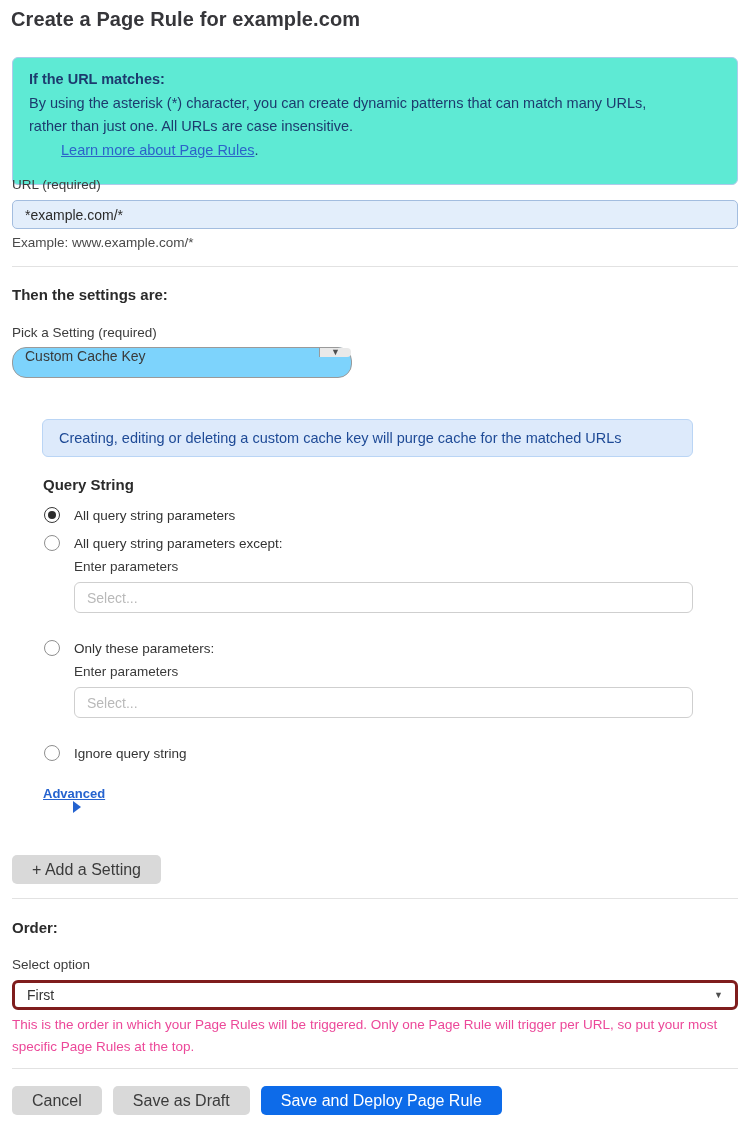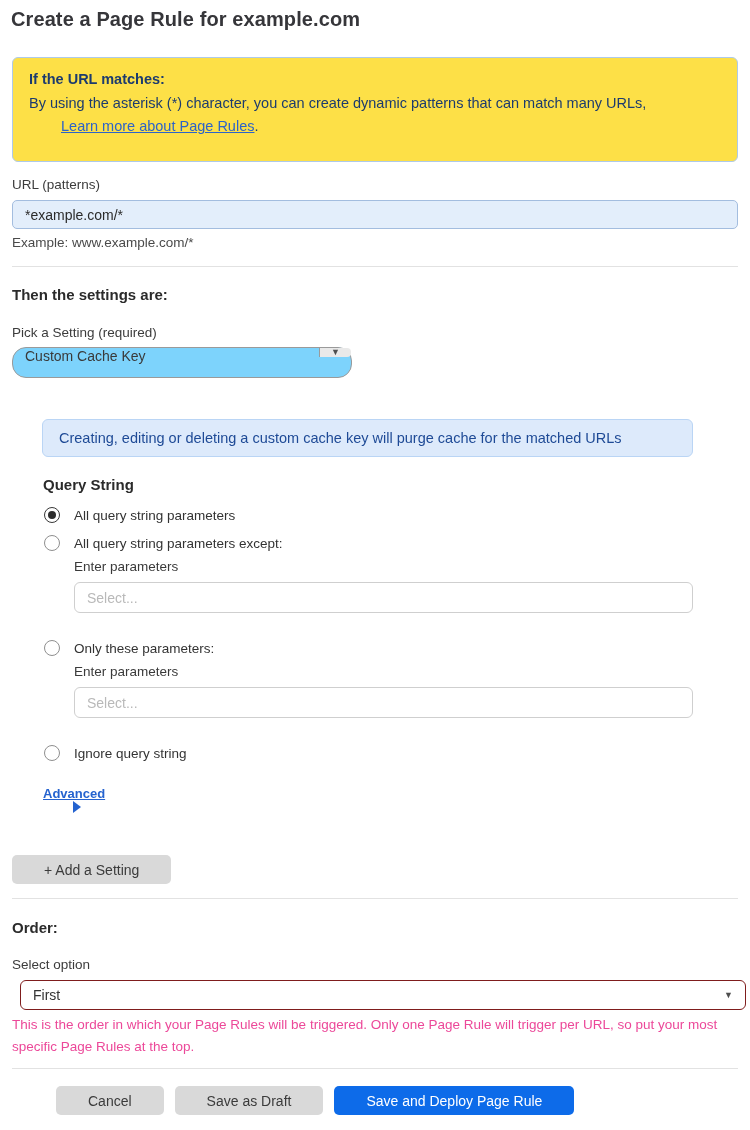--- a/index.html
+++ b/index.html
@@ -15,21 +15,21 @@
 
   .page-title {
     left: 11px; top: 8px;
     font-size: 20px; font-weight: 700; color: #36363a;
     letter-spacing: 0.1px;
   }
 
   
   .info-box {
     left: 12px; top: 57px; width: 726px; min-height: 103px;
-    background: #fde047; border: 1px solid #aecaea; border-radius: 6px;
+    background: #5eead4; border: 1px solid #aecaea; border-radius: 6px;
     padding: 10px 16px 22px 16px;
     color: #1c3b6e; font-size: 14.5px; line-height: 23.5px;
   }
   .info-box .info-heading { font-weight: 700; }
   .info-box a, .link-blue {
     color: #2c63c9; text-decoration: underline; cursor: pointer; margin-left: 32px;
   }
 
   .field-label { font-size: 13.5px; color: #3c3c3c; }
 
@@ -101,54 +101,55 @@
   .advanced-link .adv-text { text-decoration: underline; }
   .advanced-link .adv-arrow {
     margin-left: 6px; width: 0; height: 0;
     border-top: 6px solid transparent; border-bottom: 6px solid transparent;
     border-left: 8px solid #2563cf;
   }
 
   .btn {
     border: none; border-radius: 5px; cursor: pointer;
     font-family: "Liberation Sans", sans-serif;
-    font-size: 14px; height: 29px; padding: 0 32px;
+    font-size: 16px; height: 29px; padding: 0 20px;
     display: inline-flex; align-items: center; justify-content: center;
   }
   .btn-gray { background: #d9d9d9; color: #3b3b3b; }
   .btn-blue { background: #0d6be9; color: #ffffff; }
 
   .add-setting-btn { position: absolute; left: 12px; top: 855px; }
 
   .order-select {
     left: 12px; top: 980px; width: 726px; height: 30px;
-    background: #fff; border: 1px solid #7f1d1d; border-radius: 6px;
+    background: #fff; border: 3px solid #7f1d1d; border-radius: 6px;
     display: flex; align-items: center; justify-content: space-between;
-    padding: 0 12px; font-size: 14px; color: #333; cursor: pointer; margin-left: 8px;
+    padding: 0 12px; font-size: 14px; color: #333; cursor: pointer;
   }
   .order-helper {
     left: 12px; top: 1014px; width: 720px;
     font-size: 13.5px; color: #ec4899; line-height: 22px;
   }
   .footer-buttons {
-    left: 12px; top: 1086px; display: flex; gap: 11px; margin-left: 44px;
+    left: 12px; top: 1086px; display: flex; gap: 11px;
   }
 </style>
 </head>
 <body>
 
 <h1 class="abs page-title">Create a Page Rule for example.com</h1>
 
 <div class="abs info-box">
   <div class="info-heading">If the URL matches:</div>
   <div>By using the asterisk (*) character, you can create dynamic patterns that can match many URLs,</div>
+  <div>rather than just one. All URLs are case insensitive.</div>
   <div><a>Learn more about Page Rules</a><span>.</span></div>
 </div>
 
-<div class="abs field-label" style="left:12px; top:177px;">URL (patterns)</div>
+<div class="abs field-label" style="left:12px; top:177px;">URL (required)</div>
 <input class="abs url-input" type="text" value="*example.com/*" style="">
 <div class="abs example-text">Example: www.example.com/*</div>
 
 <div class="abs divider" style="top:266px;"></div>
 
 <div class="abs section-heading" style="left:12px; top:286px;text-align:center;">Then the settings are:</div>
 <div class="abs field-label" style="left:12px; top:325px;">Pick a Setting (required)</div>
 
 <div class="abs setting-select">
   <div class="sel-text">Custom Cache Key</div>

